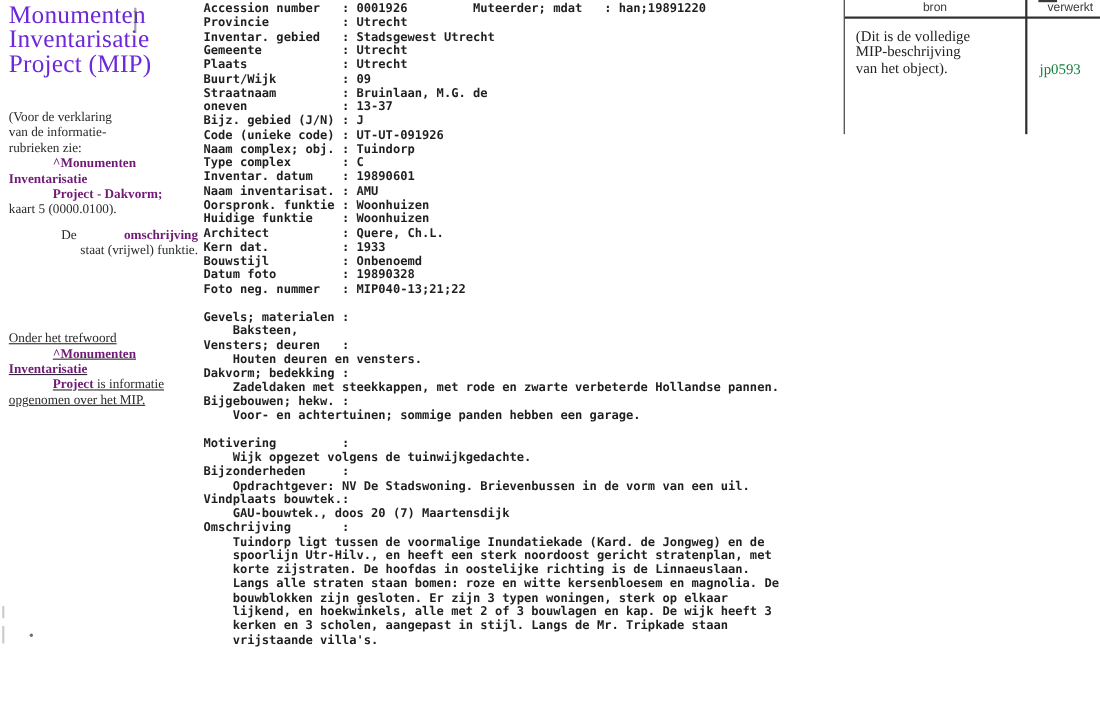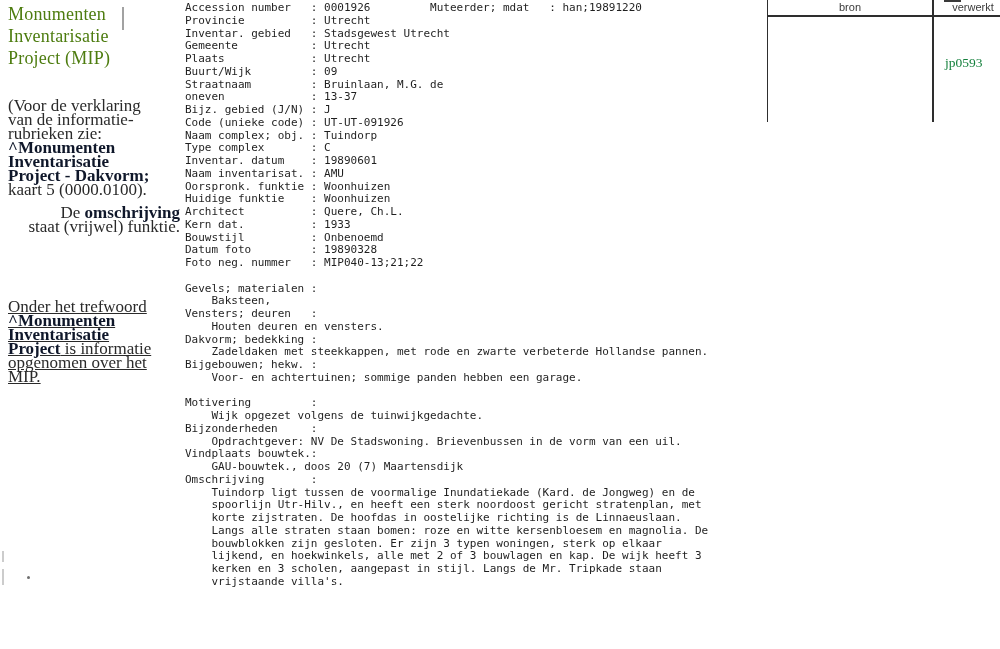--- a/index.html
+++ b/index.html
@@ -5,36 +5,36 @@
   html,body{margin:0;padding:0;}
   body{
     width:1000px;height:649px;position:relative;overflow:hidden;
     background:#ffffff;
     font-family:"Liberation Serif", serif;
   }
   
   .sidebar-title{
     position:absolute;left:8px;top:3px;width:170px;
     font-family:"Liberation Serif", serif;
-    font-size:18px;line-height:22px;color:#4d7c0f;letter-spacing:.2px;
+    font-size:23px;line-height:22px;color:#6d28d9;letter-spacing:.2px;
   }
   .side-para{
     position:absolute;left:8px;width:172px;
     font-family:"Liberation Serif", serif;
-    font-size:17px;line-height:14px;color:#2a2a2a;
+    font-size:12px;line-height:14px;color:#2a2a2a;
   }
-  .side-para b{color:#0f172a;}
+  .side-para b{color:#701a75;margin-left:40px;}
   #para-0{top:99px;}
   #para-1{top:206px;text-align:right;}
   #para-2{top:300px;text-decoration:underline;}
   
   .record{
     position:absolute;left:185px;top:2px;margin:0;
     font-family:"DejaVu Sans Mono", monospace;
-    font-size:11px;line-height:12.75px;font-weight:normal;
+    font-size:11px;line-height:12.75px;font-weight:bold;
     color:#1f1f1f;white-space:pre;
   }
   
   .bron-table{
     position:absolute;left:767px;top:0;width:233px;height:122px;
     border-left:1.5px solid #2e2e2e;
   }
   .bt-col-sep{position:absolute;left:164px;top:0;bottom:0;width:1.5px;background:#2e2e2e;}
   .bt-header-line{position:absolute;left:0;right:0;top:15px;height:1.5px;background:#2e2e2e;}
   .bt-top-dash{position:absolute;left:176px;top:0;width:17px;height:2px;background:#3a3a3a;}
@@ -115,19 +115,20 @@
     lijkend, en hoekwinkels, alle met 2 of 3 bouwlagen en kap. De wijk heeft 3
     kerken en 3 scholen, aangepast in stijl. Langs de Mr. Tripkade staan
     vrijstaande villa's.</pre>
 
 <div class="bron-table">
   <div class="bt-col-sep"></div>
   <div class="bt-header-line"></div>
   <div class="bt-top-dash"></div>
   <div class="bt-h bt-h1">bron</div>
   <div class="bt-h bt-h2">verwerkt</div>
+  <div class="bt-bron-cell">(Dit is de volledige<br>MIP-beschrijving<br>van het object).</div>
   <div class="bt-verwerkt-cell">jp0593</div>
 </div>
 
 <div class="artifact-vline"></div>
 <div class="artifact-dot"></div>
 <div class="edge-tick-1"></div>
 <div class="edge-tick-2"></div>
 
 </body></html>

